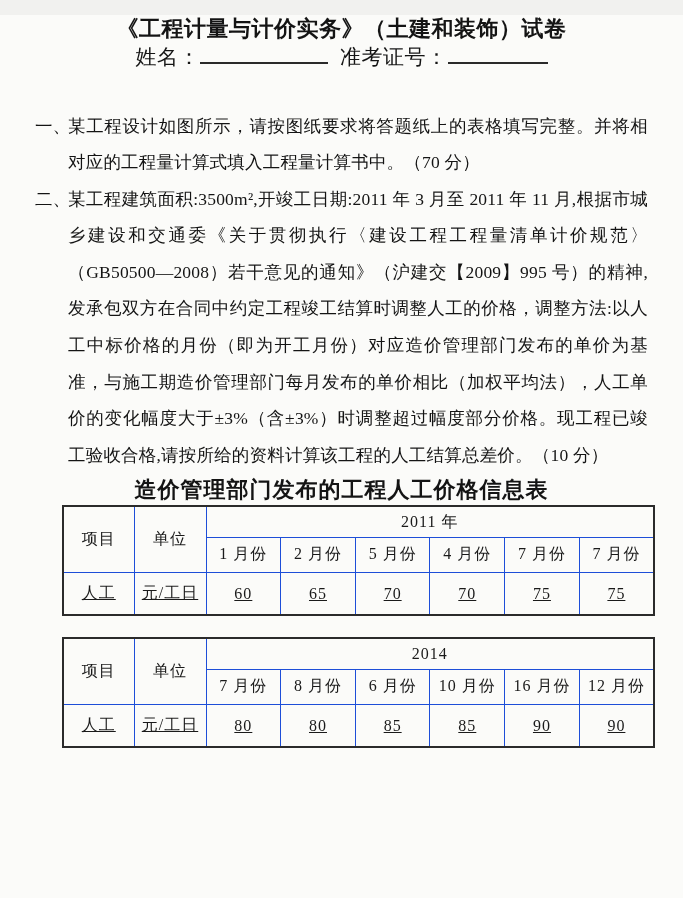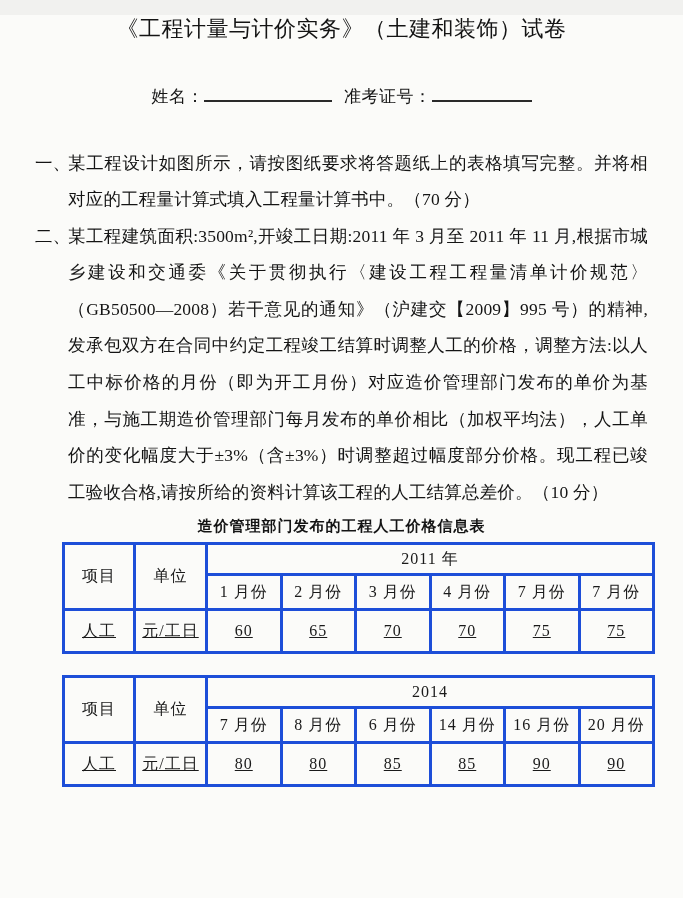--- a/index.html
+++ b/index.html
@@ -20,28 +20,27 @@
     text-align: center;
     font-size: 34px;
     font-weight: bold;
     letter-spacing: 1px;
     line-height: 1.2;
   }
   .subtitle {
     margin-top: 15px;
     text-align: center;
     font-size: 22px;
-    font-weight: normal;
+    font-weight: bold;
     letter-spacing: 0.5px;
     line-height: 1.25;
   }
   .name-line {
-    margin-top: 42px;
     text-align: center;
-    font-size: 17px;
+    font-size: 21px;
     letter-spacing: 0.5px;
     white-space: nowrap;
   }
   .blank {
     display: inline-block;
     height: 15px;
     border-bottom: 2px solid #2a2a2a;
     vertical-align: baseline;
   }
   .blank-name { width: 128px; margin-right: 12px; }
@@ -52,40 +51,40 @@
     line-height: 36.6px;
     text-align: justify;
     letter-spacing: 0.2px;
   }
   .question { position: relative; padding-left: 33px; }
   .q-marker { position: absolute; left: 0; top: 0; }
   .detail-note { padding-left: 33px; }
   .table-title {
     margin-top: 5px;
     text-align: center;
-    font-size: 15px;
+    font-size: 22px;
     font-weight: bold;
     letter-spacing: 1px;
     line-height: 23px;
   }
   .price-table {
     border-collapse: collapse;
     table-layout: fixed;
     width: 593px;
     margin-left: 62px;
     margin-top: 4px;
     font-size: 16px;
     text-align: center;
     color: #1a1a1a;
     background: #fbfbf9;
     border: 2px solid #2b2b2b;
   }
   .price-table + .price-table { margin-top: 21px; }
   .price-table td {
-    border: 3px solid #1d4ed8;
+    border: 1px solid #1d4ed8;
     padding: 0;
     vertical-align: middle;
     letter-spacing: 1px;
   }
   .col-item  { width: 71px; }
   .col-unit  { width: 72px; }
   .r-year td   { height: 31px; }
   .r-months td { height: 35px; font-family: Liberation Serif, serif; }
   .r-data td   { height: 43px; text-decoration: underline; }
 </style>
@@ -131,21 +130,21 @@
     </colgroup>
     <tbody>
       <tr class="r-year">
         <td rowspan="2">项目</td>
         <td rowspan="2">单位</td>
         <td colspan="6">2011 年</td>
       </tr>
       <tr class="r-months">
         <td>1 月份</td>
         <td>2 月份</td>
-        <td>3 月份</td>
+        <td>5 月份</td>
         <td>4 月份</td>
         <td>7 月份</td>
         <td>7 月份</td>
       </tr>
       <tr class="r-data">
         <td>人工</td>
         <td>元/工日</td>
         <td>60</td>
         <td>65</td>
         <td>70</td>
@@ -170,23 +169,23 @@
     <tbody>
       <tr class="r-year">
         <td rowspan="2">项目</td>
         <td rowspan="2">单位</td>
         <td colspan="6">2014</td>
       </tr>
       <tr class="r-months">
         <td>7 月份</td>
         <td>8 月份</td>
         <td>6 月份</td>
-        <td>14 月份</td>
+        <td>10 月份</td>
         <td>16 月份</td>
-        <td>20 月份</td>
+        <td>12 月份</td>
       </tr>
       <tr class="r-data">
         <td>人工</td>
         <td>元/工日</td>
         <td>80</td>
         <td>80</td>
         <td>85</td>
         <td>85</td>
         <td>90</td>
         <td>90</td>

